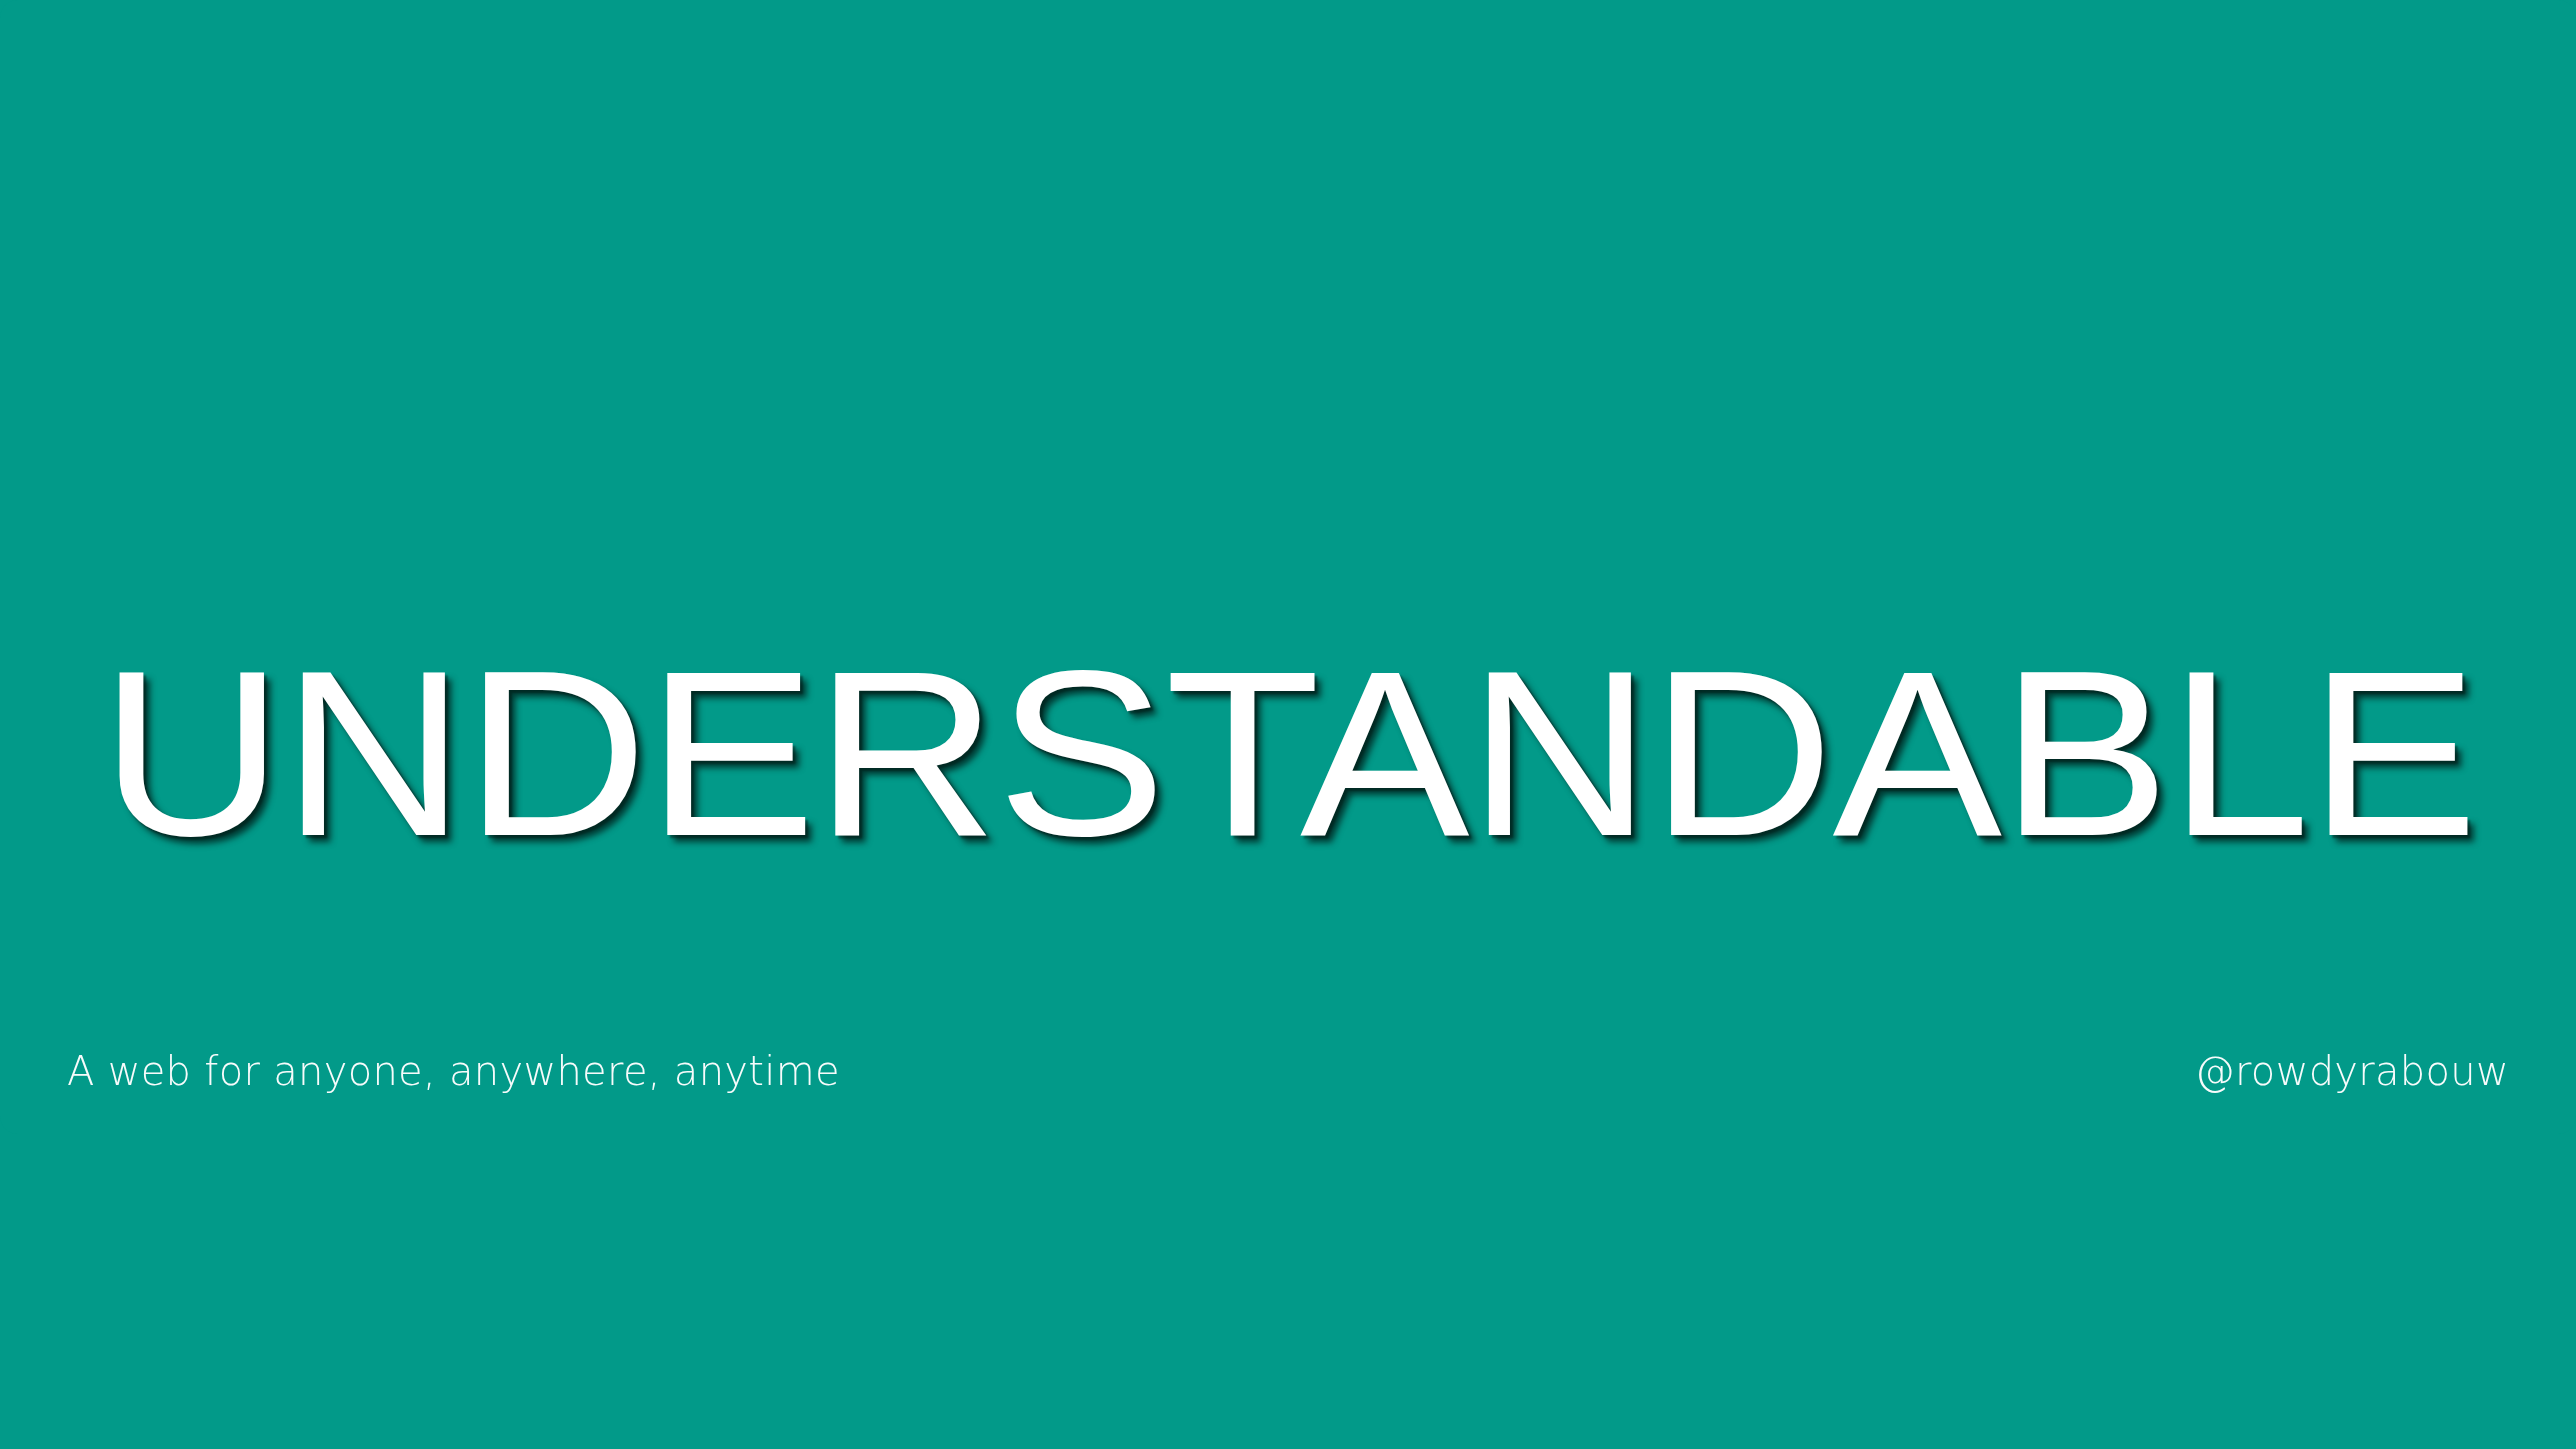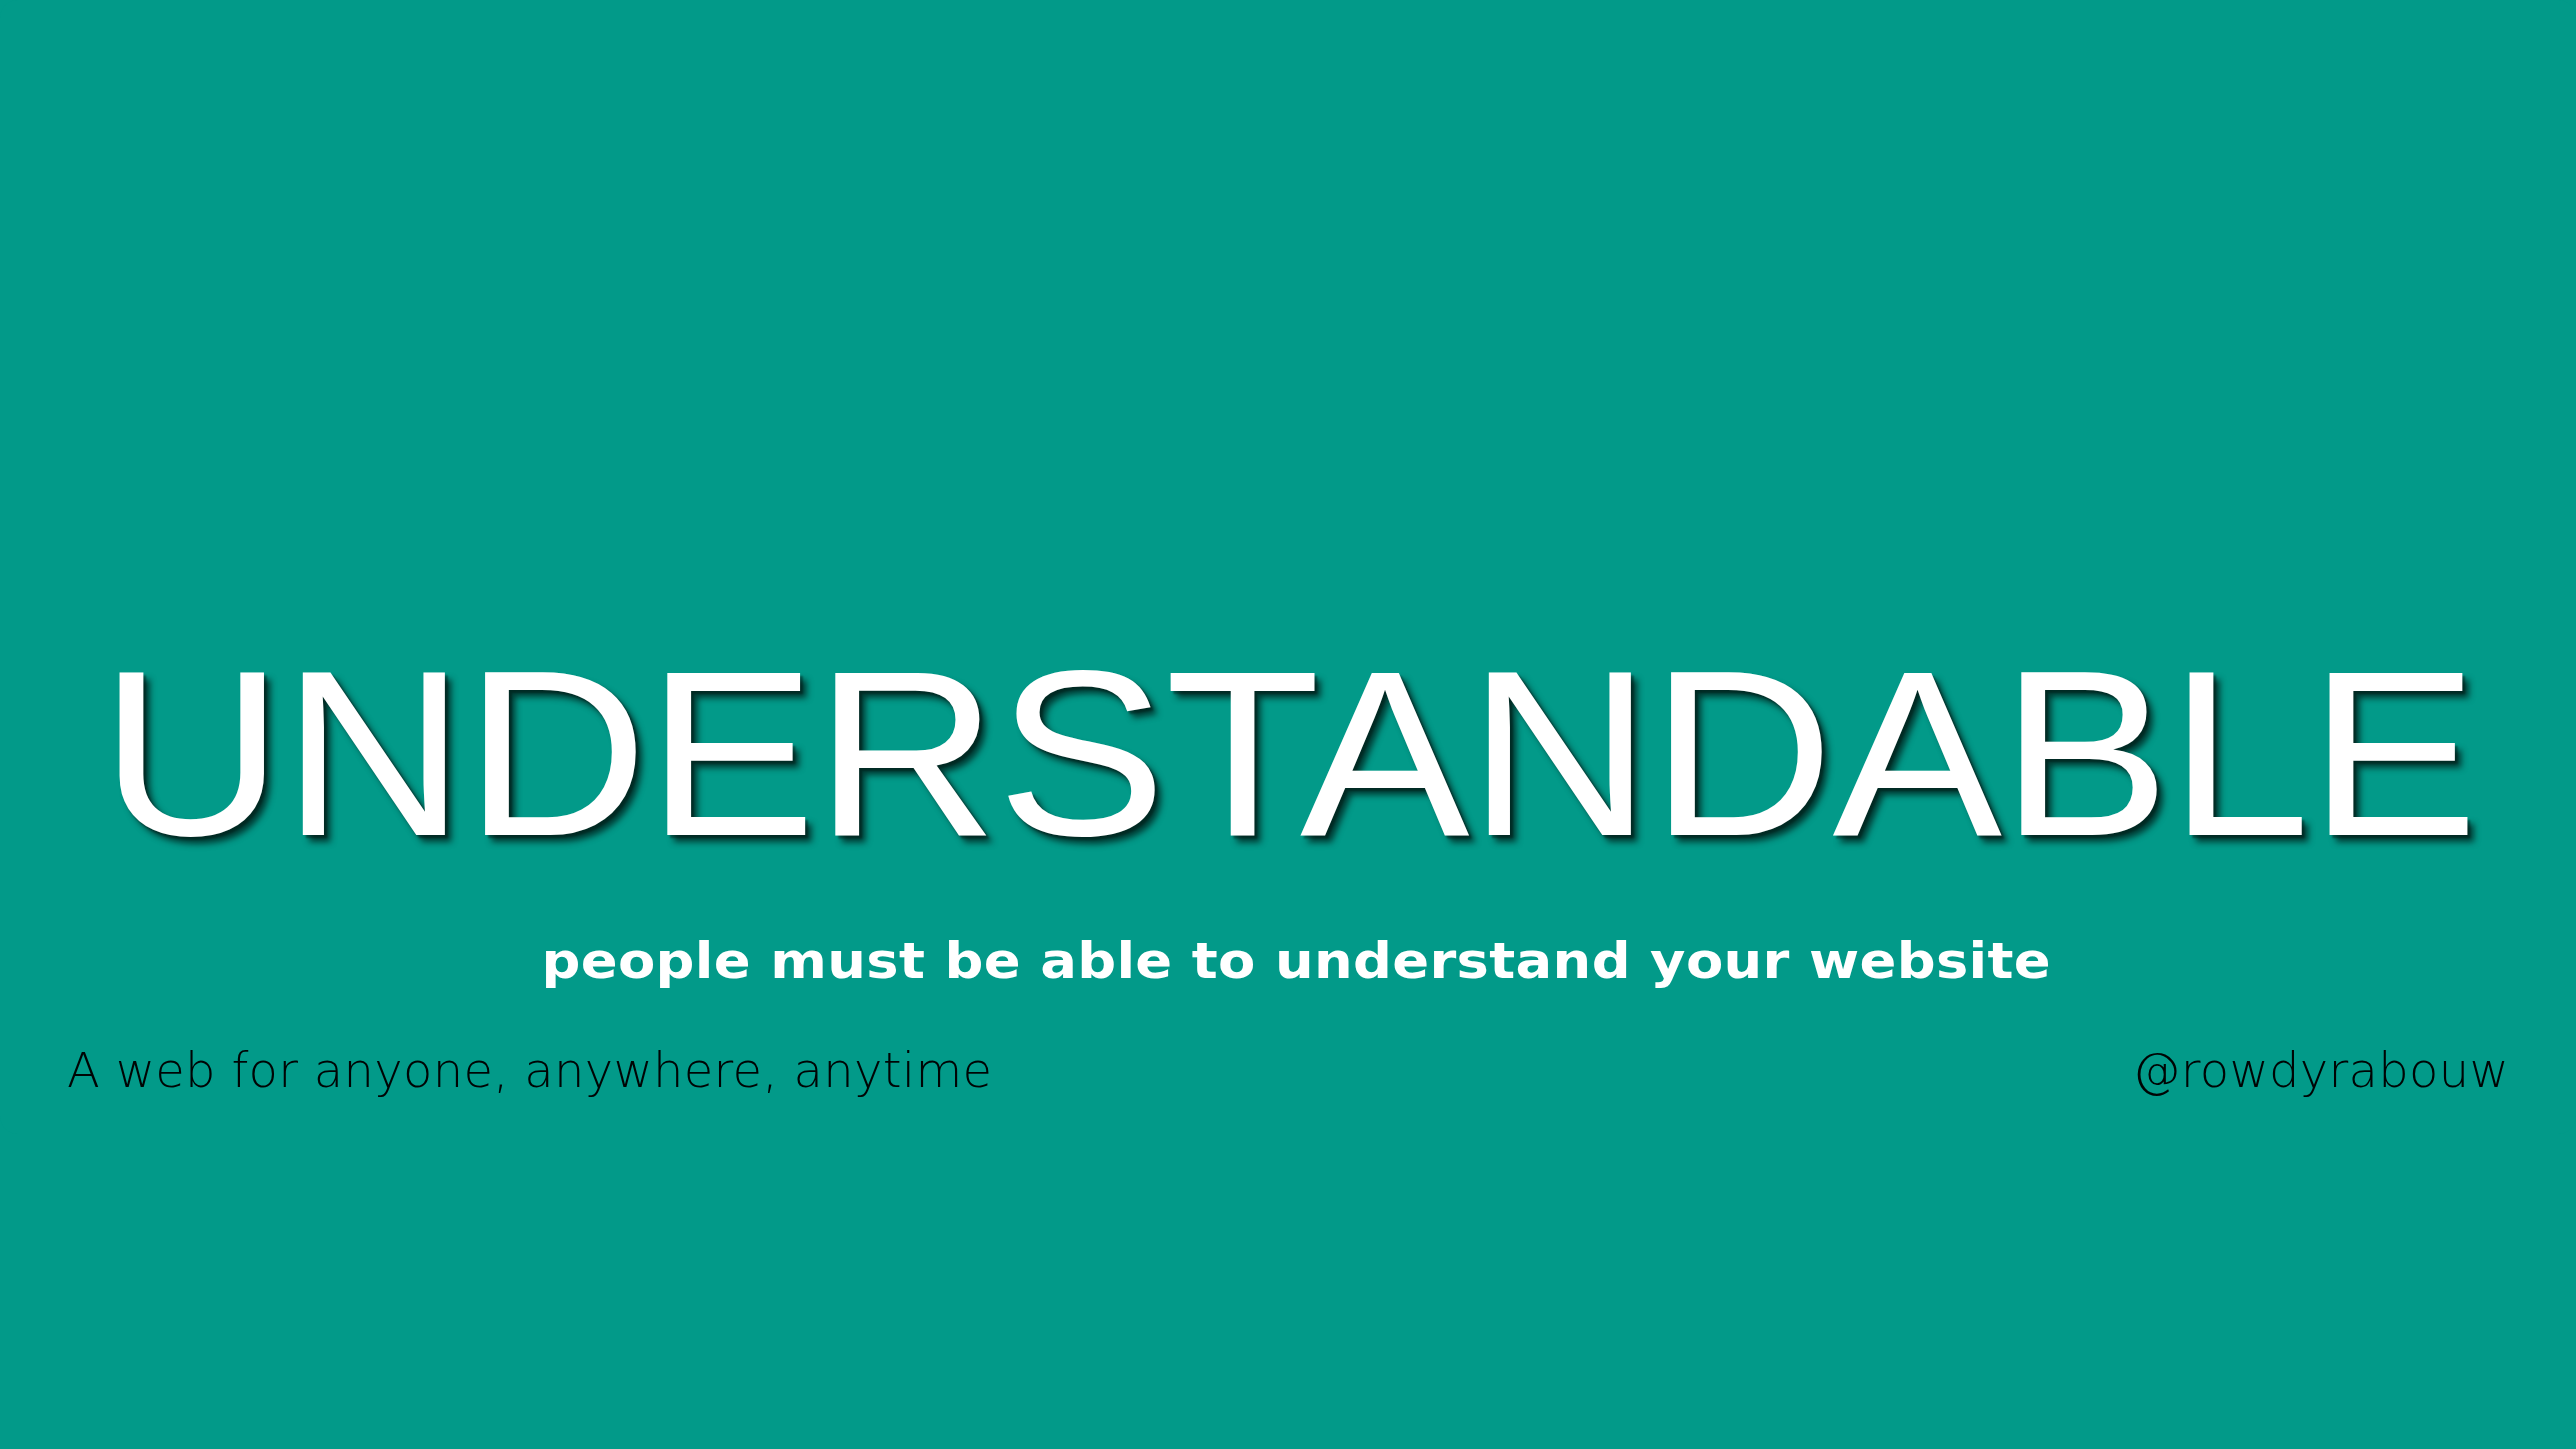--- a/index.html
+++ b/index.html
@@ -85,43 +85,40 @@
     height: 127px;
     display: flex;
     align-items: center;
     justify-content: space-between;
     padding: 0 67px;
   }
 
   .footer-text {
     font-family: "DejaVu Sans", sans-serif;
     font-weight: 300;
-    font-size: 48px;
+    font-size: 40px;
     line-height: 1.1;
     letter-spacing: 0.3px;
-    color: #000000;
+    color: #ffffff;
     white-space: nowrap;
     opacity: 0.97;
   }
 
   .footer-left  { text-align: left; }
   .footer-right { text-align: right; margin-left: 23px; }
 </style>
 </head>
 <body>
 
 <div class="slide">
 
   <div class="headline">
     <h1 class="headline-text" style="transform: scaleX(1.0771); transform-origin: center bottom;">UNDERSTANDABLE</h1>
   </div>
 
-  <div class="subtitle-wrap">
-    <p class="subtitle-text" style="transform: scaleX(1.0871); transform-origin: center center;">people must be able to understand your website</p>
-  </div>
 
   <div class="footer">
     <span class="footer-text footer-left">A web for anyone, anywhere, anytime</span>
     <span class="footer-text footer-right">@rowdyrabouw</span>
   </div>
 
 </div>
 
 
 </body></html>

